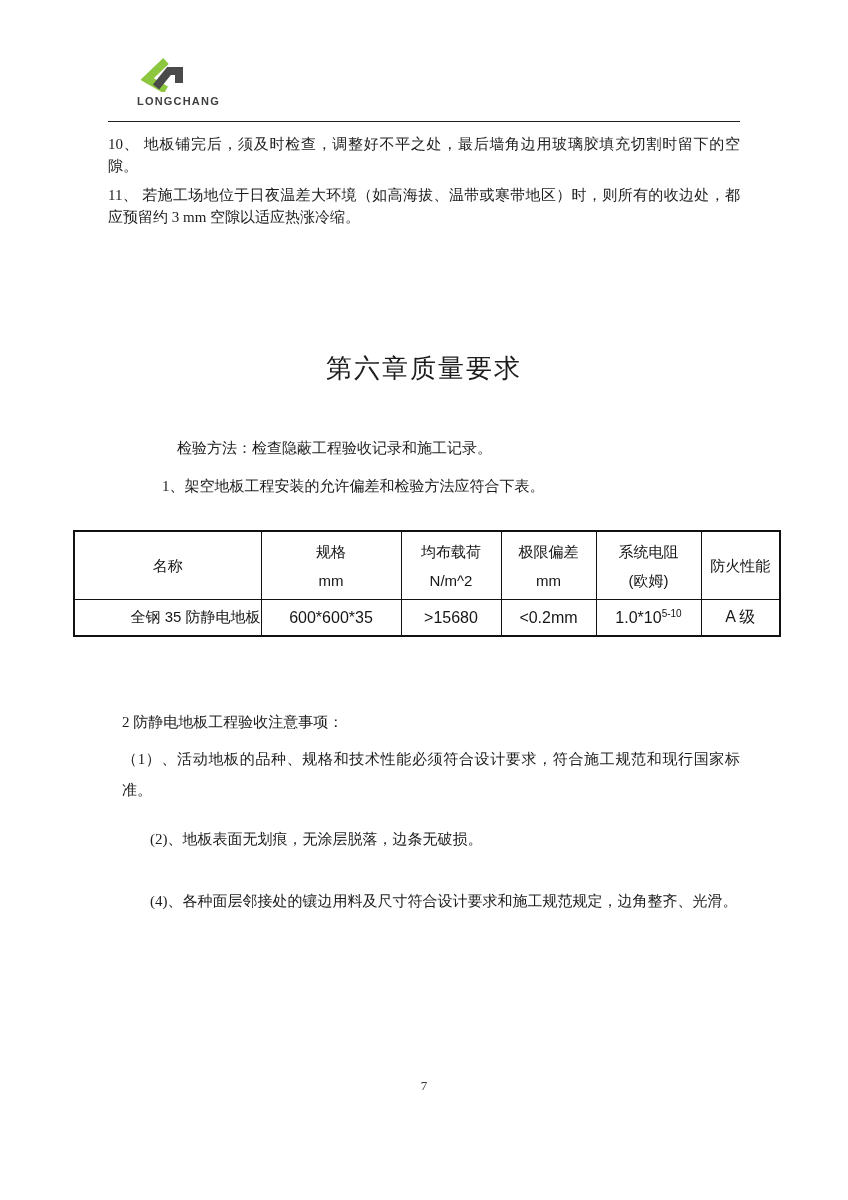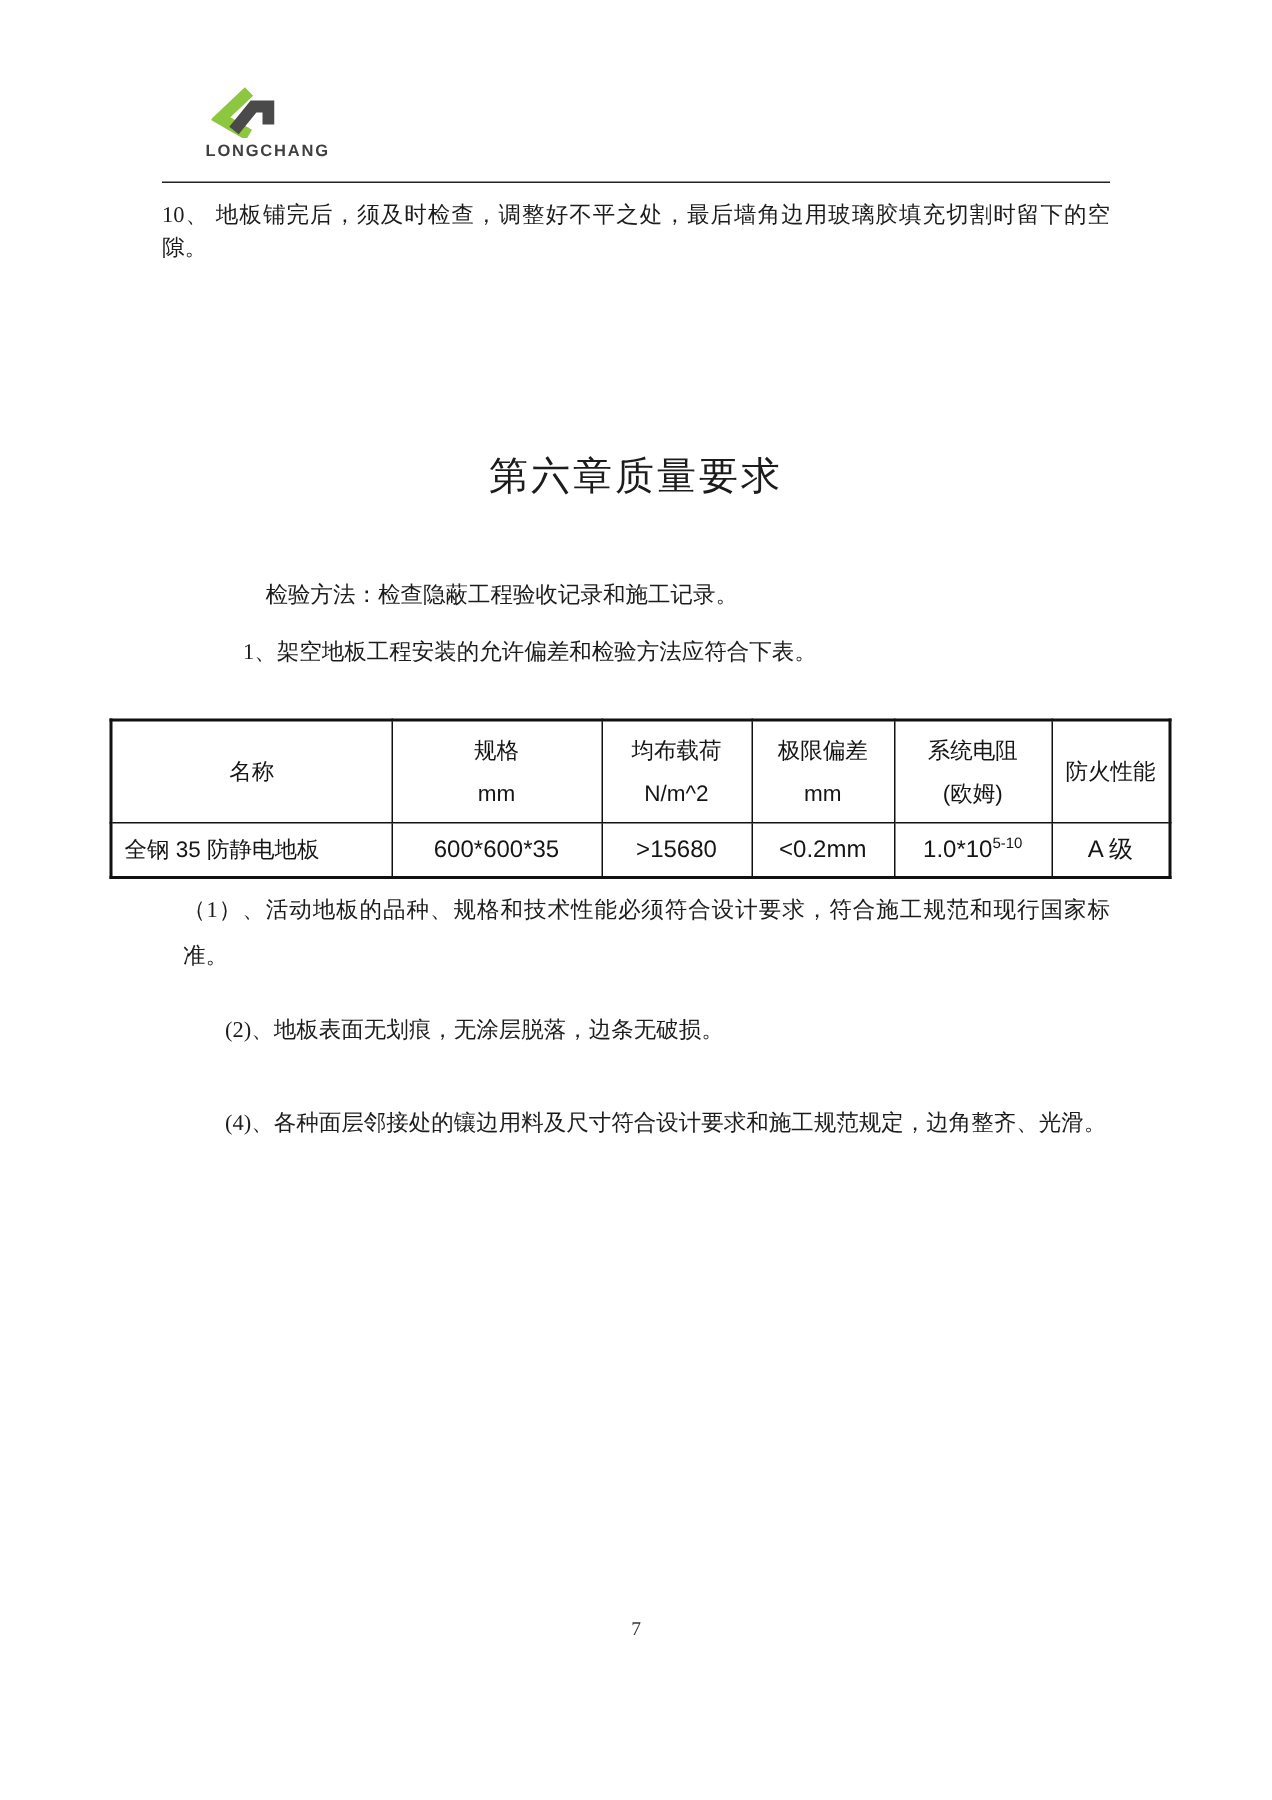--- a/index.html
+++ b/index.html
@@ -31,21 +31,21 @@
   .spec-table{
     margin:33px 0 0 -35px;border-collapse:collapse;table-layout:fixed;width:706px;
     font-family:"Liberation Sans","DejaVu Sans",sans-serif;color:#151515;
   }
   .spec-table th,.spec-table td{border:1.5px solid #111;padding:0;}
   .spec-table{border:2px solid #111;}
   .spec-table th{height:67px;font-weight:400;font-size:15px;vertical-align:middle;text-align:center;}
   .spec-table .hline{line-height:29px;}
   .spec-table .hline:empty{display:none;}
   .spec-table td{height:35px;font-size:16px;text-align:center;vertical-align:middle;}
-  .spec-table td.cell-name{text-align:left;padding-left:8px;font-size:15px;}
+  .spec-table td.cell-name{text-align:right;padding-left:8px;font-size:15px;}
   .spec-table sup{font-size:10px;}
   
   .section2{font-size:15px;line-height:31px;margin:70px 0 0 14px;}
   .note{font-size:15px;line-height:31px;text-align:justify;margin:0;}
   .note-flat{margin:6px 0 0 14px;}
   .note-indent{text-indent:3em;margin-left:-3px;}
   .note-2{margin-top:18px;}
   .note-3{margin-top:38px;}
   .note-4{margin-top:31px;}
   .page-number{position:absolute;left:0;right:0;top:1078px;text-align:center;font-size:13px;color:#333;}
@@ -59,20 +59,21 @@
     <svg width="42" height="34" viewBox="0 0 42 34">
       <polyline points="25,3 6,21 25,32" fill="none" stroke-width="8" stroke="#8dc63f"></polyline>
       <polyline points="15,29 28,13 38,13 38,25" fill="none" stroke-width="8" stroke="#4a4a4a"></polyline>
     </svg>
     <div class="logo-text">LONGCHANG</div>
   </div>
   <div class="header-rule"></div>
 
   <div class="content">
     <p class="intro">10、 地板铺完后，须及时检查，调整好不平之处，最后墙角边用玻璃胶填充切割时留下的空隙。</p>
+    <p class="intro">11、 若施工场地位于日夜温差大环境（如高海拔、温带或寒带地区）时，则所有的收边处，都应预留约 3 mm 空隙以适应热涨冷缩。</p>
 
     <h1 class="chapter">第六章质量要求</h1>
 
     <p class="method-line">检验方法：检查隐蔽工程验收记录和施工记录。</p>
     <p class="item1-line">1、架空地板工程安装的允许偏差和检验方法应符合下表。</p>
 
     <table class="spec-table">
       <colgroup>
         <col style="width:187px">
           <col style="width:140px">
@@ -114,19 +115,20 @@
           <td class="cell-name">全钢 35 防静电地板</td>
           <td>600*600*35</td>
           <td>&gt;15680</td>
           <td>&lt;0.2mm</td>
           <td><span>1.0*10</span><sup>5-10</sup></td>
           <td>A 级</td>
         </tr>
       </tbody>
     </table>
 
+    <p class="section2">2 防静电地板工程验收注意事项：</p>
     <p class="note note-flat">（1）、活动地板的品种、规格和技术性能必须符合设计要求，符合施工规范和现行国家标准。</p>
     <p class="note note-indent note-2">(2)、地板表面无划痕，无涂层脱落，边条无破损。</p>
     <p class="note note-indent note-4">(4)、各种面层邻接处的镶边用料及尺寸符合设计要求和施工规范规定，边角整齐、光滑。</p>
   </div>
 
   <div class="page-number">7</div>
 </div>
 
 </body></html>

